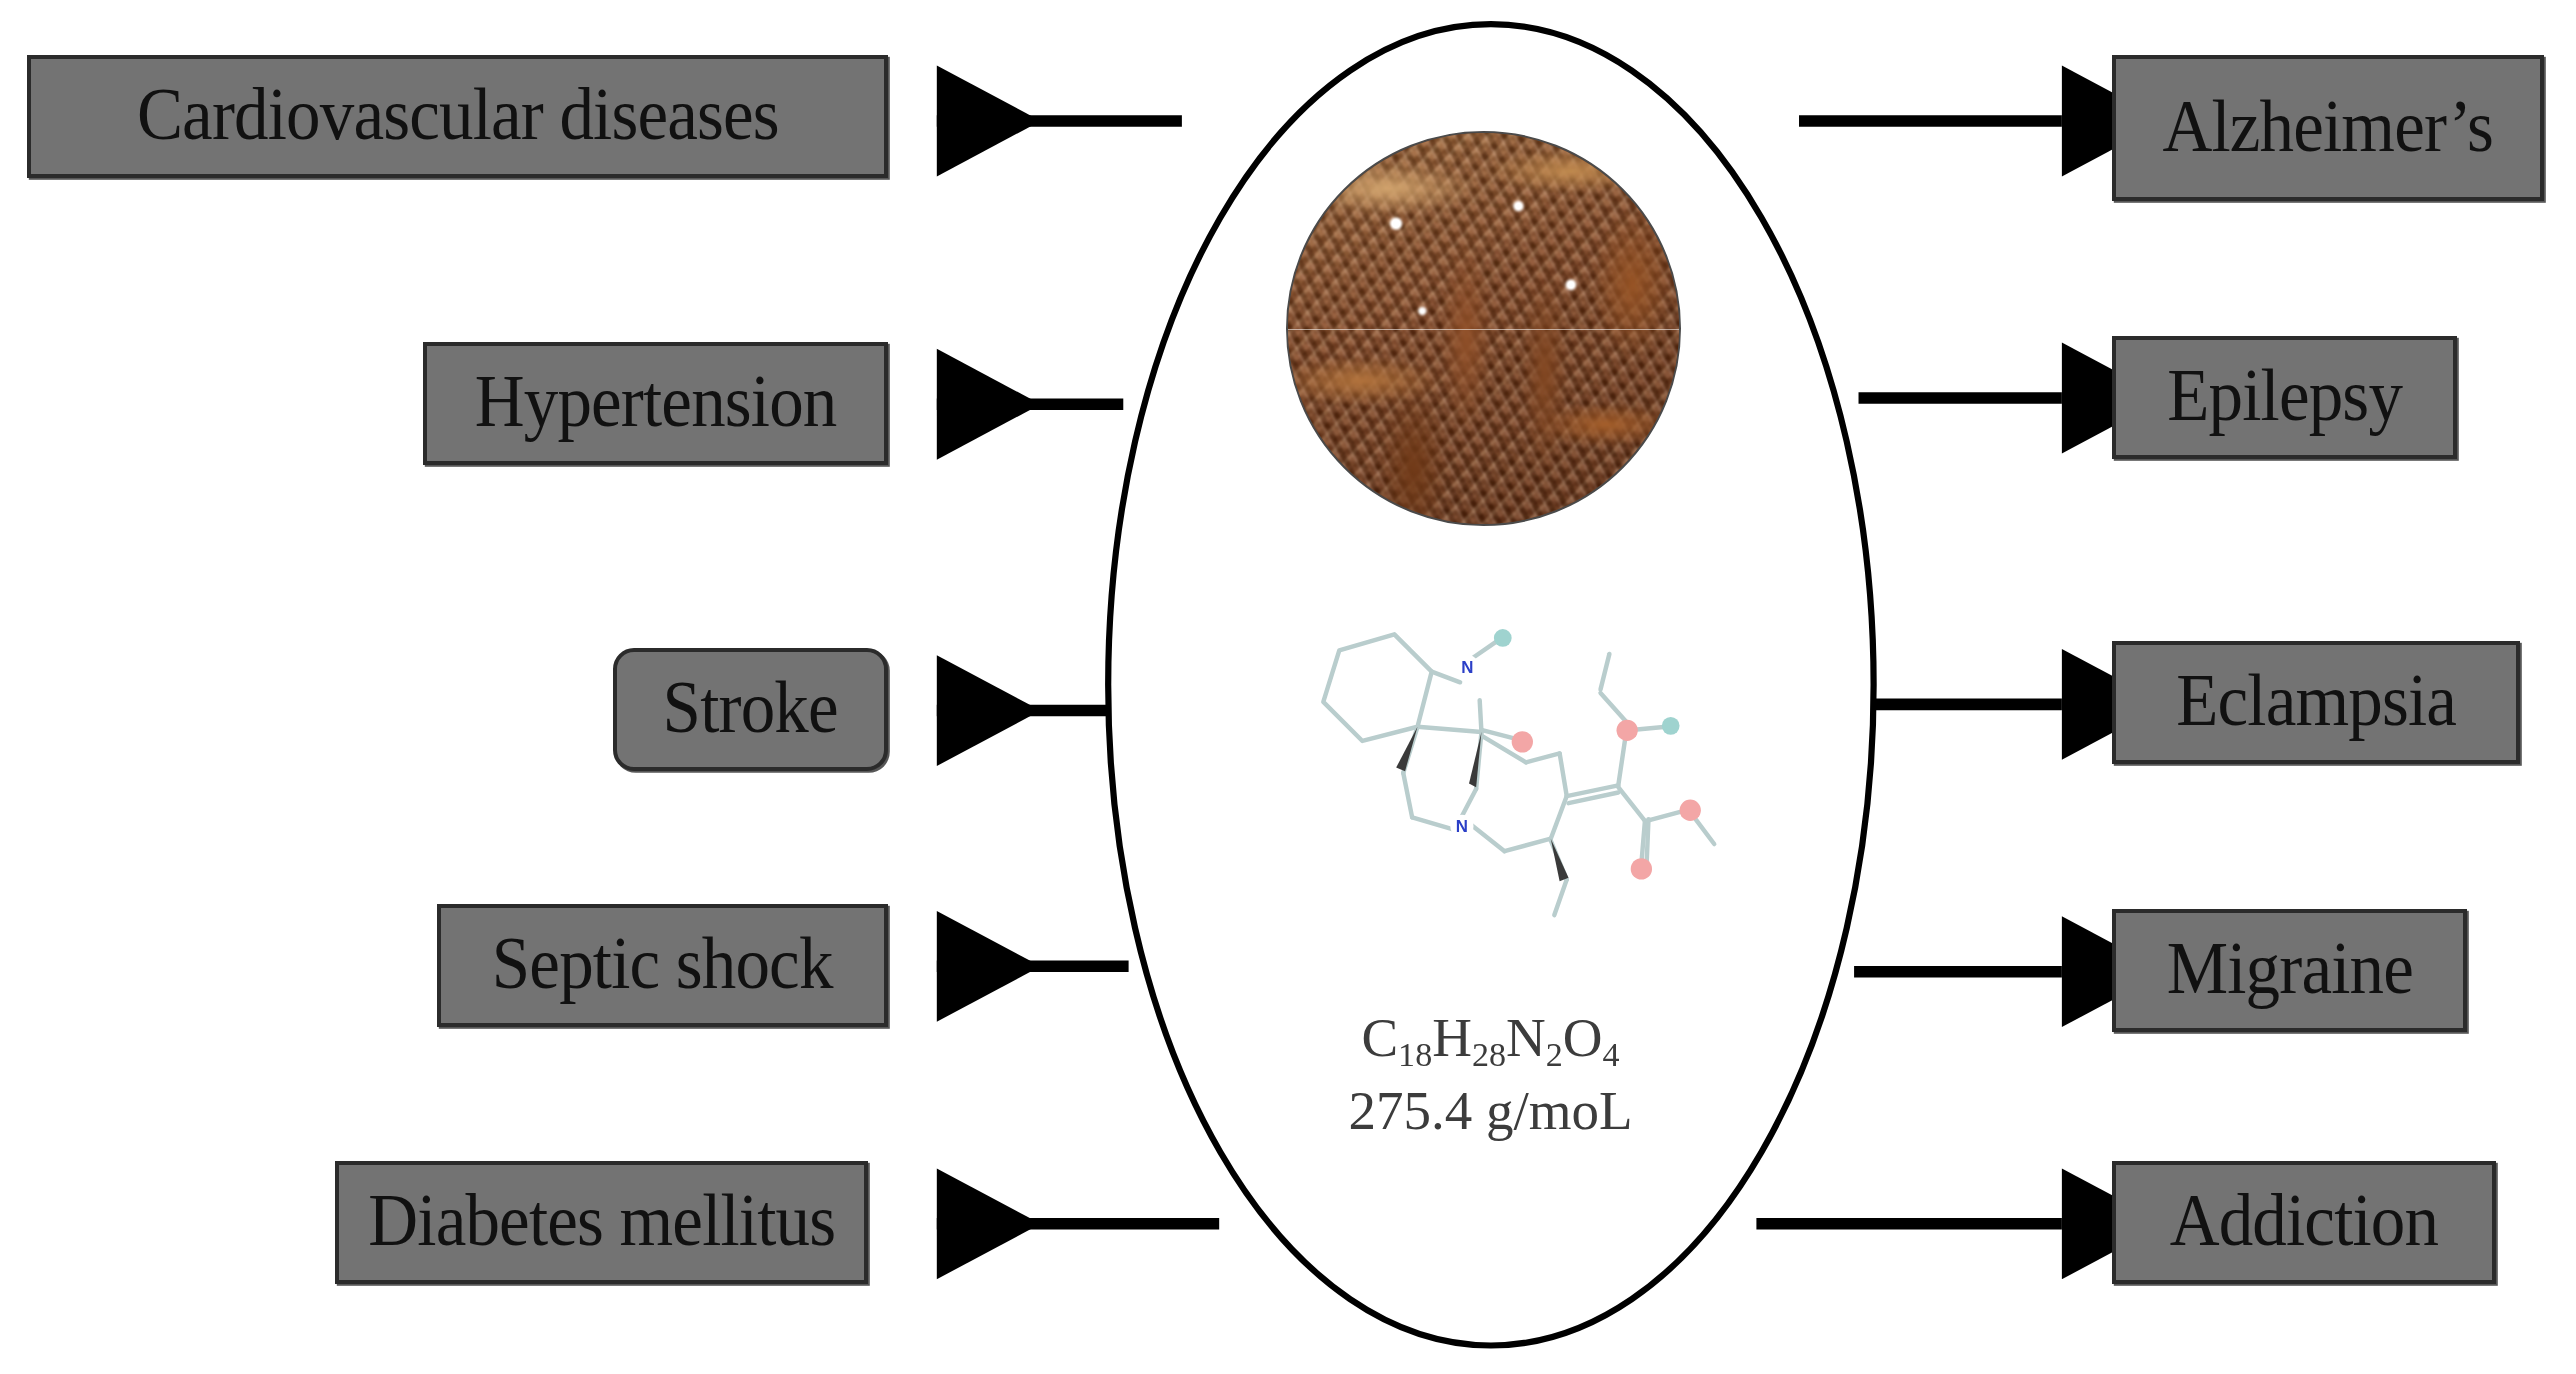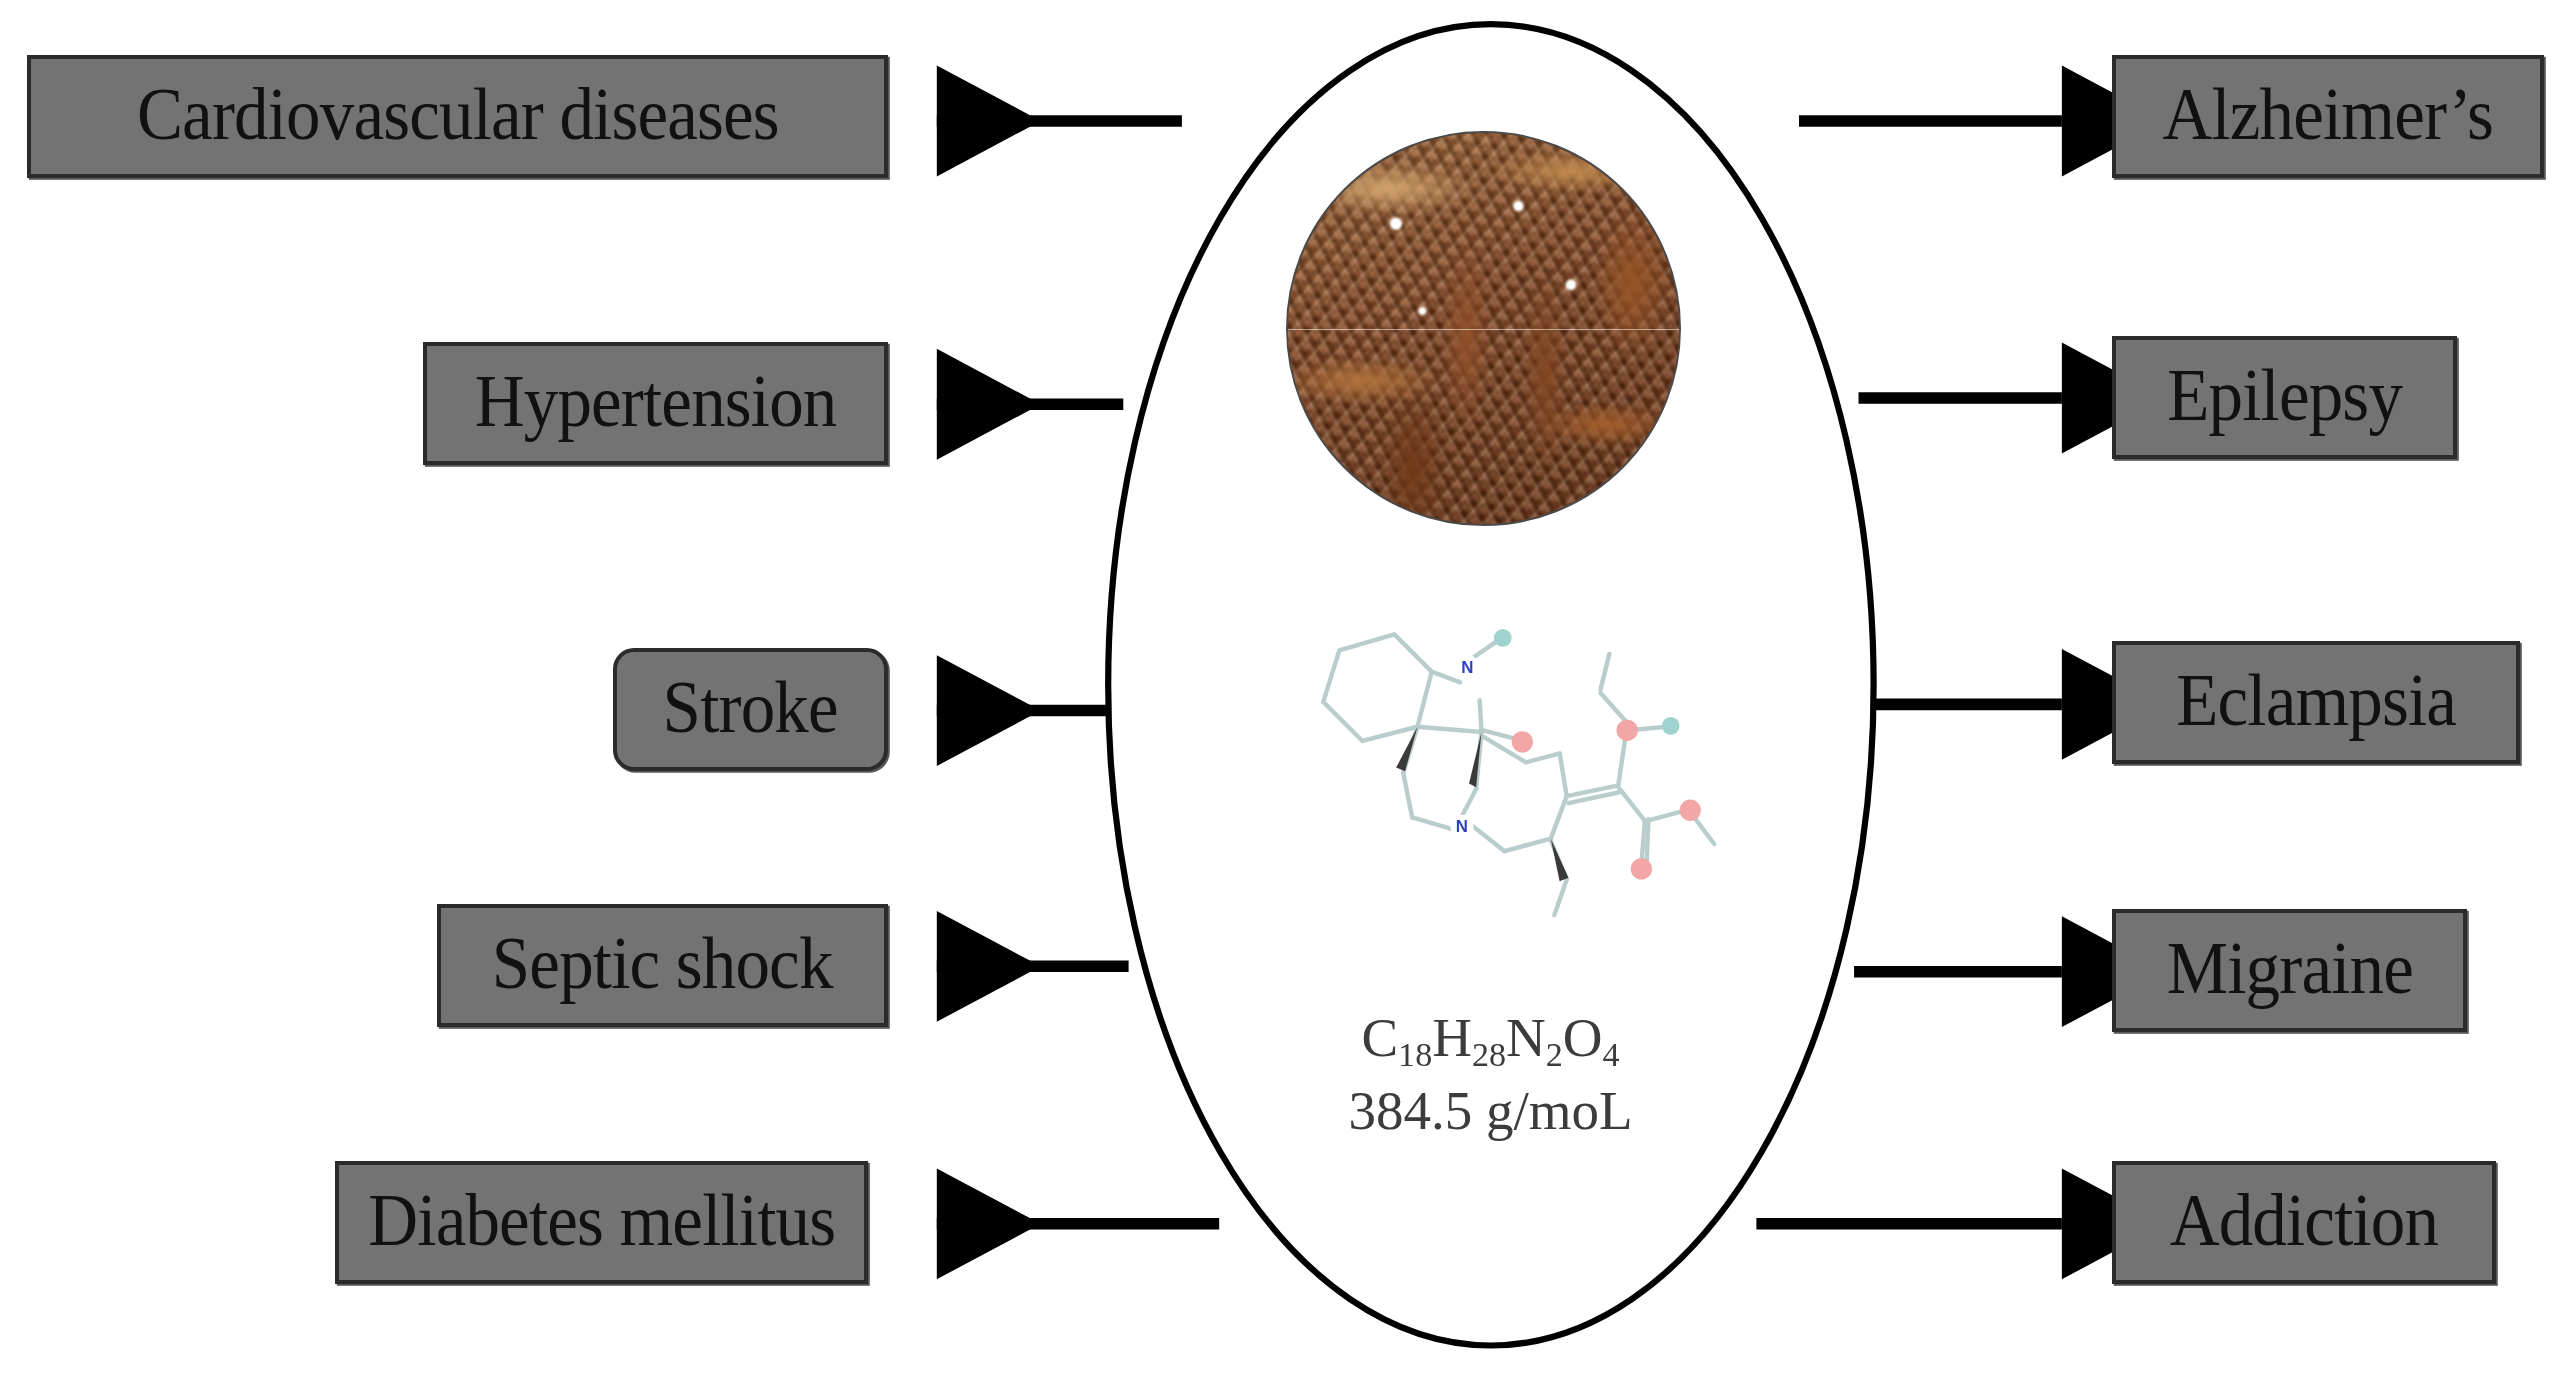--- a/index.html
+++ b/index.html
@@ -175,21 +175,21 @@
         <circle cx="473" cy="240" r="12" fill="#f3a6a6"></circle>
         <circle cx="418" cy="306" r="12" fill="#f3a6a6"></circle>
         <circle cx="262" cy="46" r="10" fill="#9fd3cf"></circle>
         <circle cx="451" cy="145" r="10" fill="#9fd3cf"></circle>
       </g>
     </svg>
   </div>
 
   <div id="formula-block">
     <div class="line">C<sub>18</sub>H<sub>28</sub>N<sub>2</sub>O<sub>4</sub></div>
-    <div class="line">384.5 g/moL</div>
+    <div class="line">275.4 g/moL</div>
   </div>
 
   <div class="node-box" style="left:27px;  top:55px;   width:861px; height:123px;">
     <span>Cardiovascular diseases</span>
   </div>
 
   <div class="node-box" style="left:423px; top:342px;  width:465px; height:123px;">
     <span>Hypertension</span>
   </div>
 
@@ -198,21 +198,21 @@
   </div>
 
   <div class="node-box" style="left:437px; top:904px; width:451px; height:123px;">
     <span>Septic shock</span>
   </div>
 
   <div class="node-box" style="left:295px; top:1161px; width:533px; height:123px;margin-left:40px;">
     <span>Diabetes mellitus</span>
   </div>
 
-  <div class="node-box" style="left:2112px; top:55px;   width:432px; height:123px;justify-content:center;">
+  <div class="node-box" style="left:2112px; top:55px;   width:432px; height:146px;justify-content:center;">
     <span>Alzheimer’s</span>
   </div>
 
   <div class="node-box" style="left:2112px; top:336px;  width:345px; height:123px;">
     <span>Epilepsy</span>
   </div>
 
   <div class="node-box" style="left:2112px; top:641px;  width:408px; height:123px;">
     <span>Eclampsia</span>
   </div>

